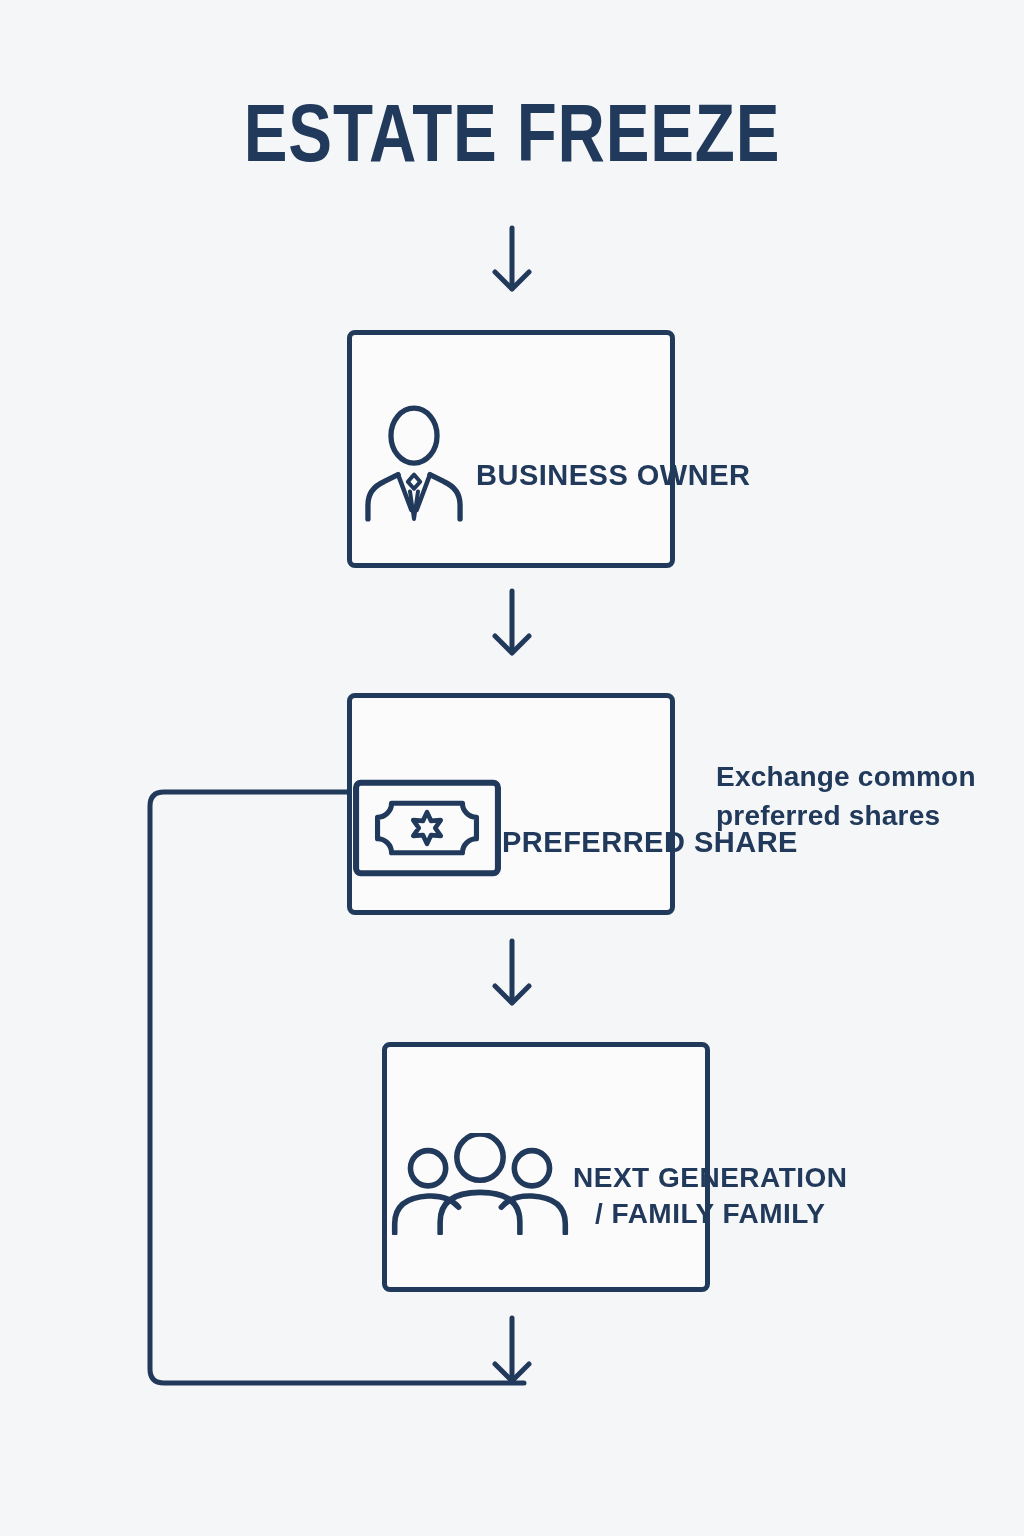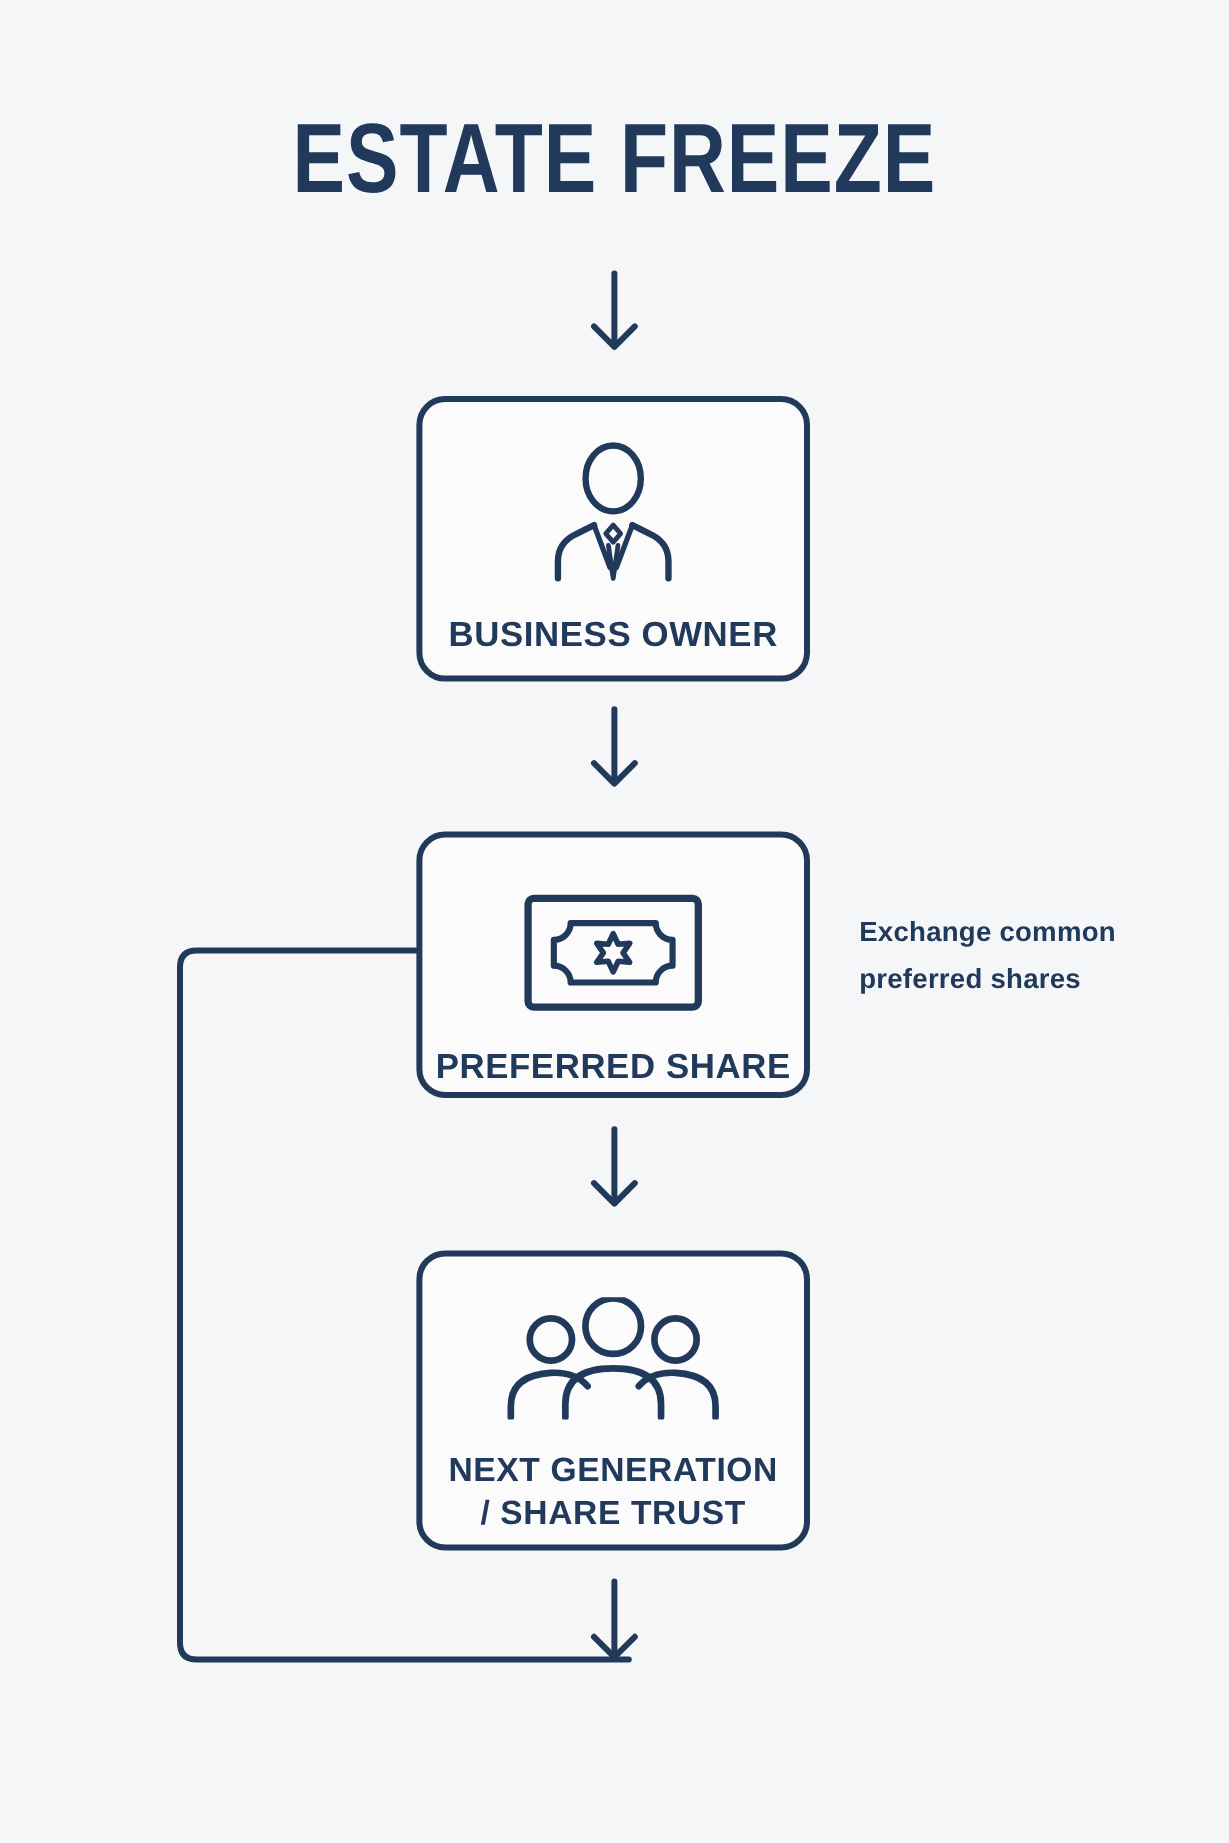--- a/index.html
+++ b/index.html
@@ -48,29 +48,29 @@
     stroke-linejoin: round;
   }
 
   
   .node {
     position: absolute;
     left: 347px;
     width: 328px;
     box-sizing: border-box;
     border: 5px solid var(--ink, #21395A);
-    border-radius: 24px;
+    border-radius: 8px;
     background: var(--box_fill, #FBFBFC);
     display: flex;
-    flex-direction: column;
+    flex-direction: row;
     align-items: center;
   }
   .node-business-owner   { top: 330px;  height: 238px; padding-top: 30px; }
   .node-preferred-share  { top: 693px;  height: 222px; padding-top: 47px; }
-  .node-next-generation  { top: 1042px; height: 250px; padding-top: 34px; }
+  .node-next-generation  { top: 1042px; height: 250px; padding-top: 34px; margin-left: 35px; }
 
   .node-icon { display: block; flex: 0 0 auto; }
   .node-icon .ln {
     fill: none;
     stroke: var(--ink, #21395A);
     stroke-linecap: round;
     stroke-linejoin: round;
   }
 
   .node-label {
@@ -81,21 +81,21 @@
     letter-spacing: 0.5px;
     white-space: nowrap;
   }
   .node-business-owner  .node-label { margin-top: 22px; }
   .node-preferred-share .node-label { margin-top: 28px; }
   .node-next-generation .node-label { margin-top: 24px; font-size: 28px; }
 
   
   .note {
     position: absolute;
-    font-size: 23px;
+    font-size: 28px;
     font-weight: 600;
     line-height: 39px;
     letter-spacing: 0.2px;
     white-space: nowrap;
   }
   .note-exchange { left: 716px; top: 757px; }
   .note-issue    { left: 182px; top: 1106px; }
 </style>
 </head>
 <body>
@@ -152,21 +152,21 @@
     <svg class="node-icon" width="186" height="102" viewBox="0 0 200 110" aria-hidden="true">
       <circle class="ln" cx="44" cy="38" r="19" stroke-width="6"></circle>
       <circle class="ln" cx="156" cy="38" r="19" stroke-width="6"></circle>
       <circle class="ln" cx="100" cy="26" r="25" stroke-width="6"></circle>
       <path class="ln" d="M8 108 V98 Q8 70 44 68 Q66 67 77 80" stroke-width="6"></path>
       <path class="ln" d="M192 108 V98 Q192 70 156 68 Q134 67 123 80" stroke-width="6"></path>
       <path class="ln" d="M57 108 V96 Q57 64 100 64 Q143 64 143 96 V108" stroke-width="6"></path>
     </svg>
     <div class="node-label">
       <div>NEXT GENERATION</div>
-      <div>/ SHARE TRUST</div>
+      <div>/ FAMILY FAMILY</div>
     </div>
   </div>
 
   <div class="note note-exchange">
     <div>Exchange common</div>
     <div>preferred shares</div>
   </div>
 
 
 </div>

